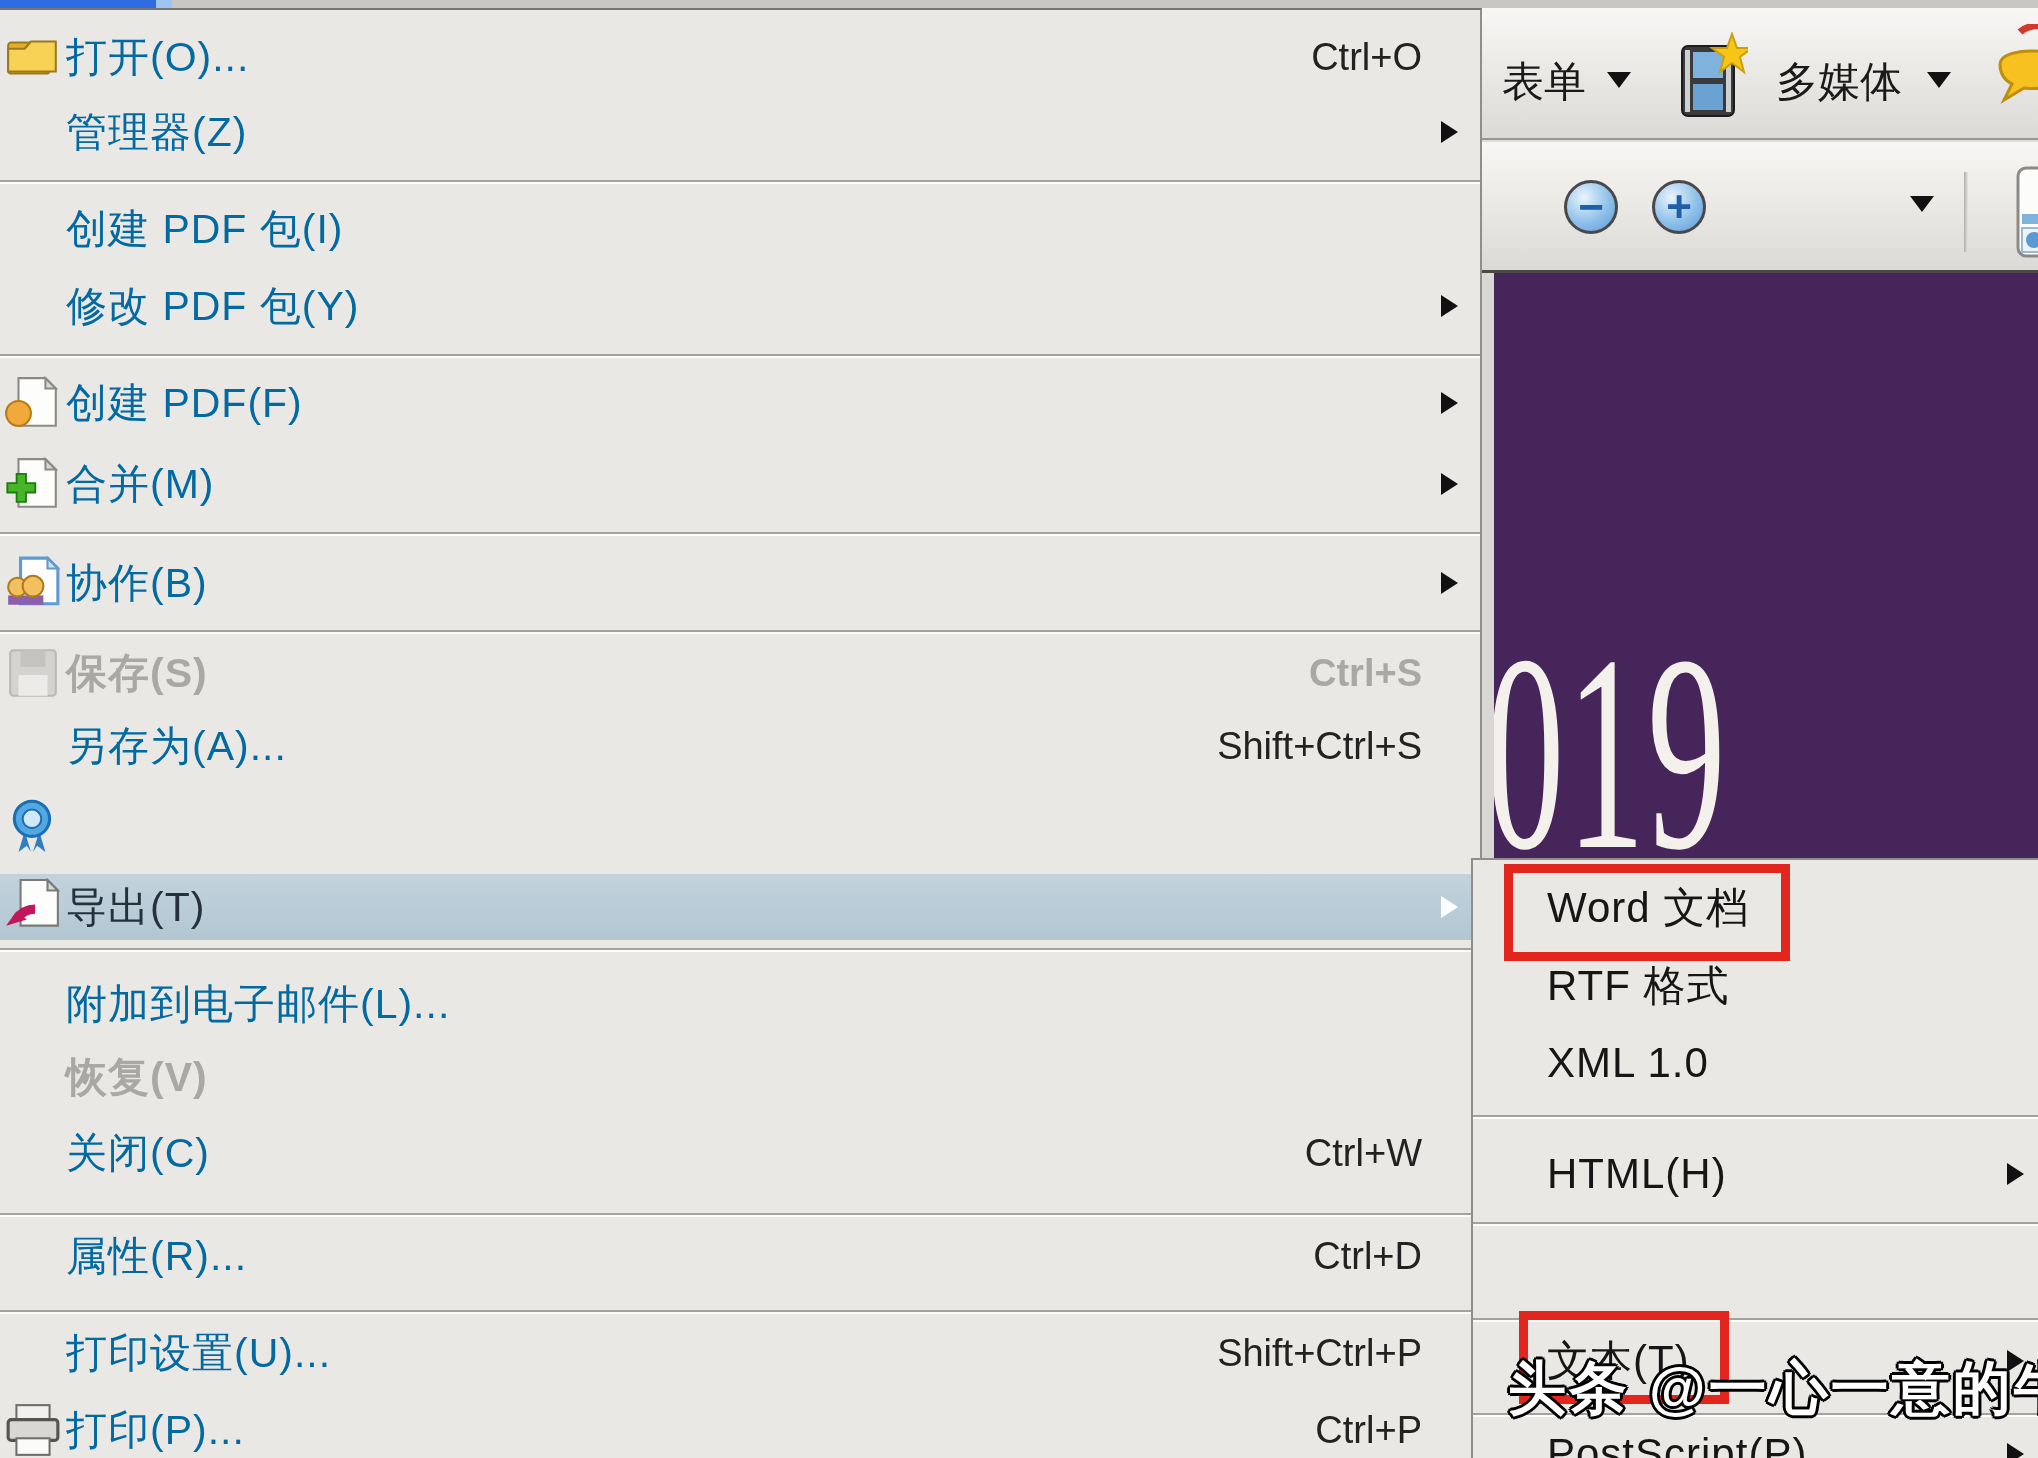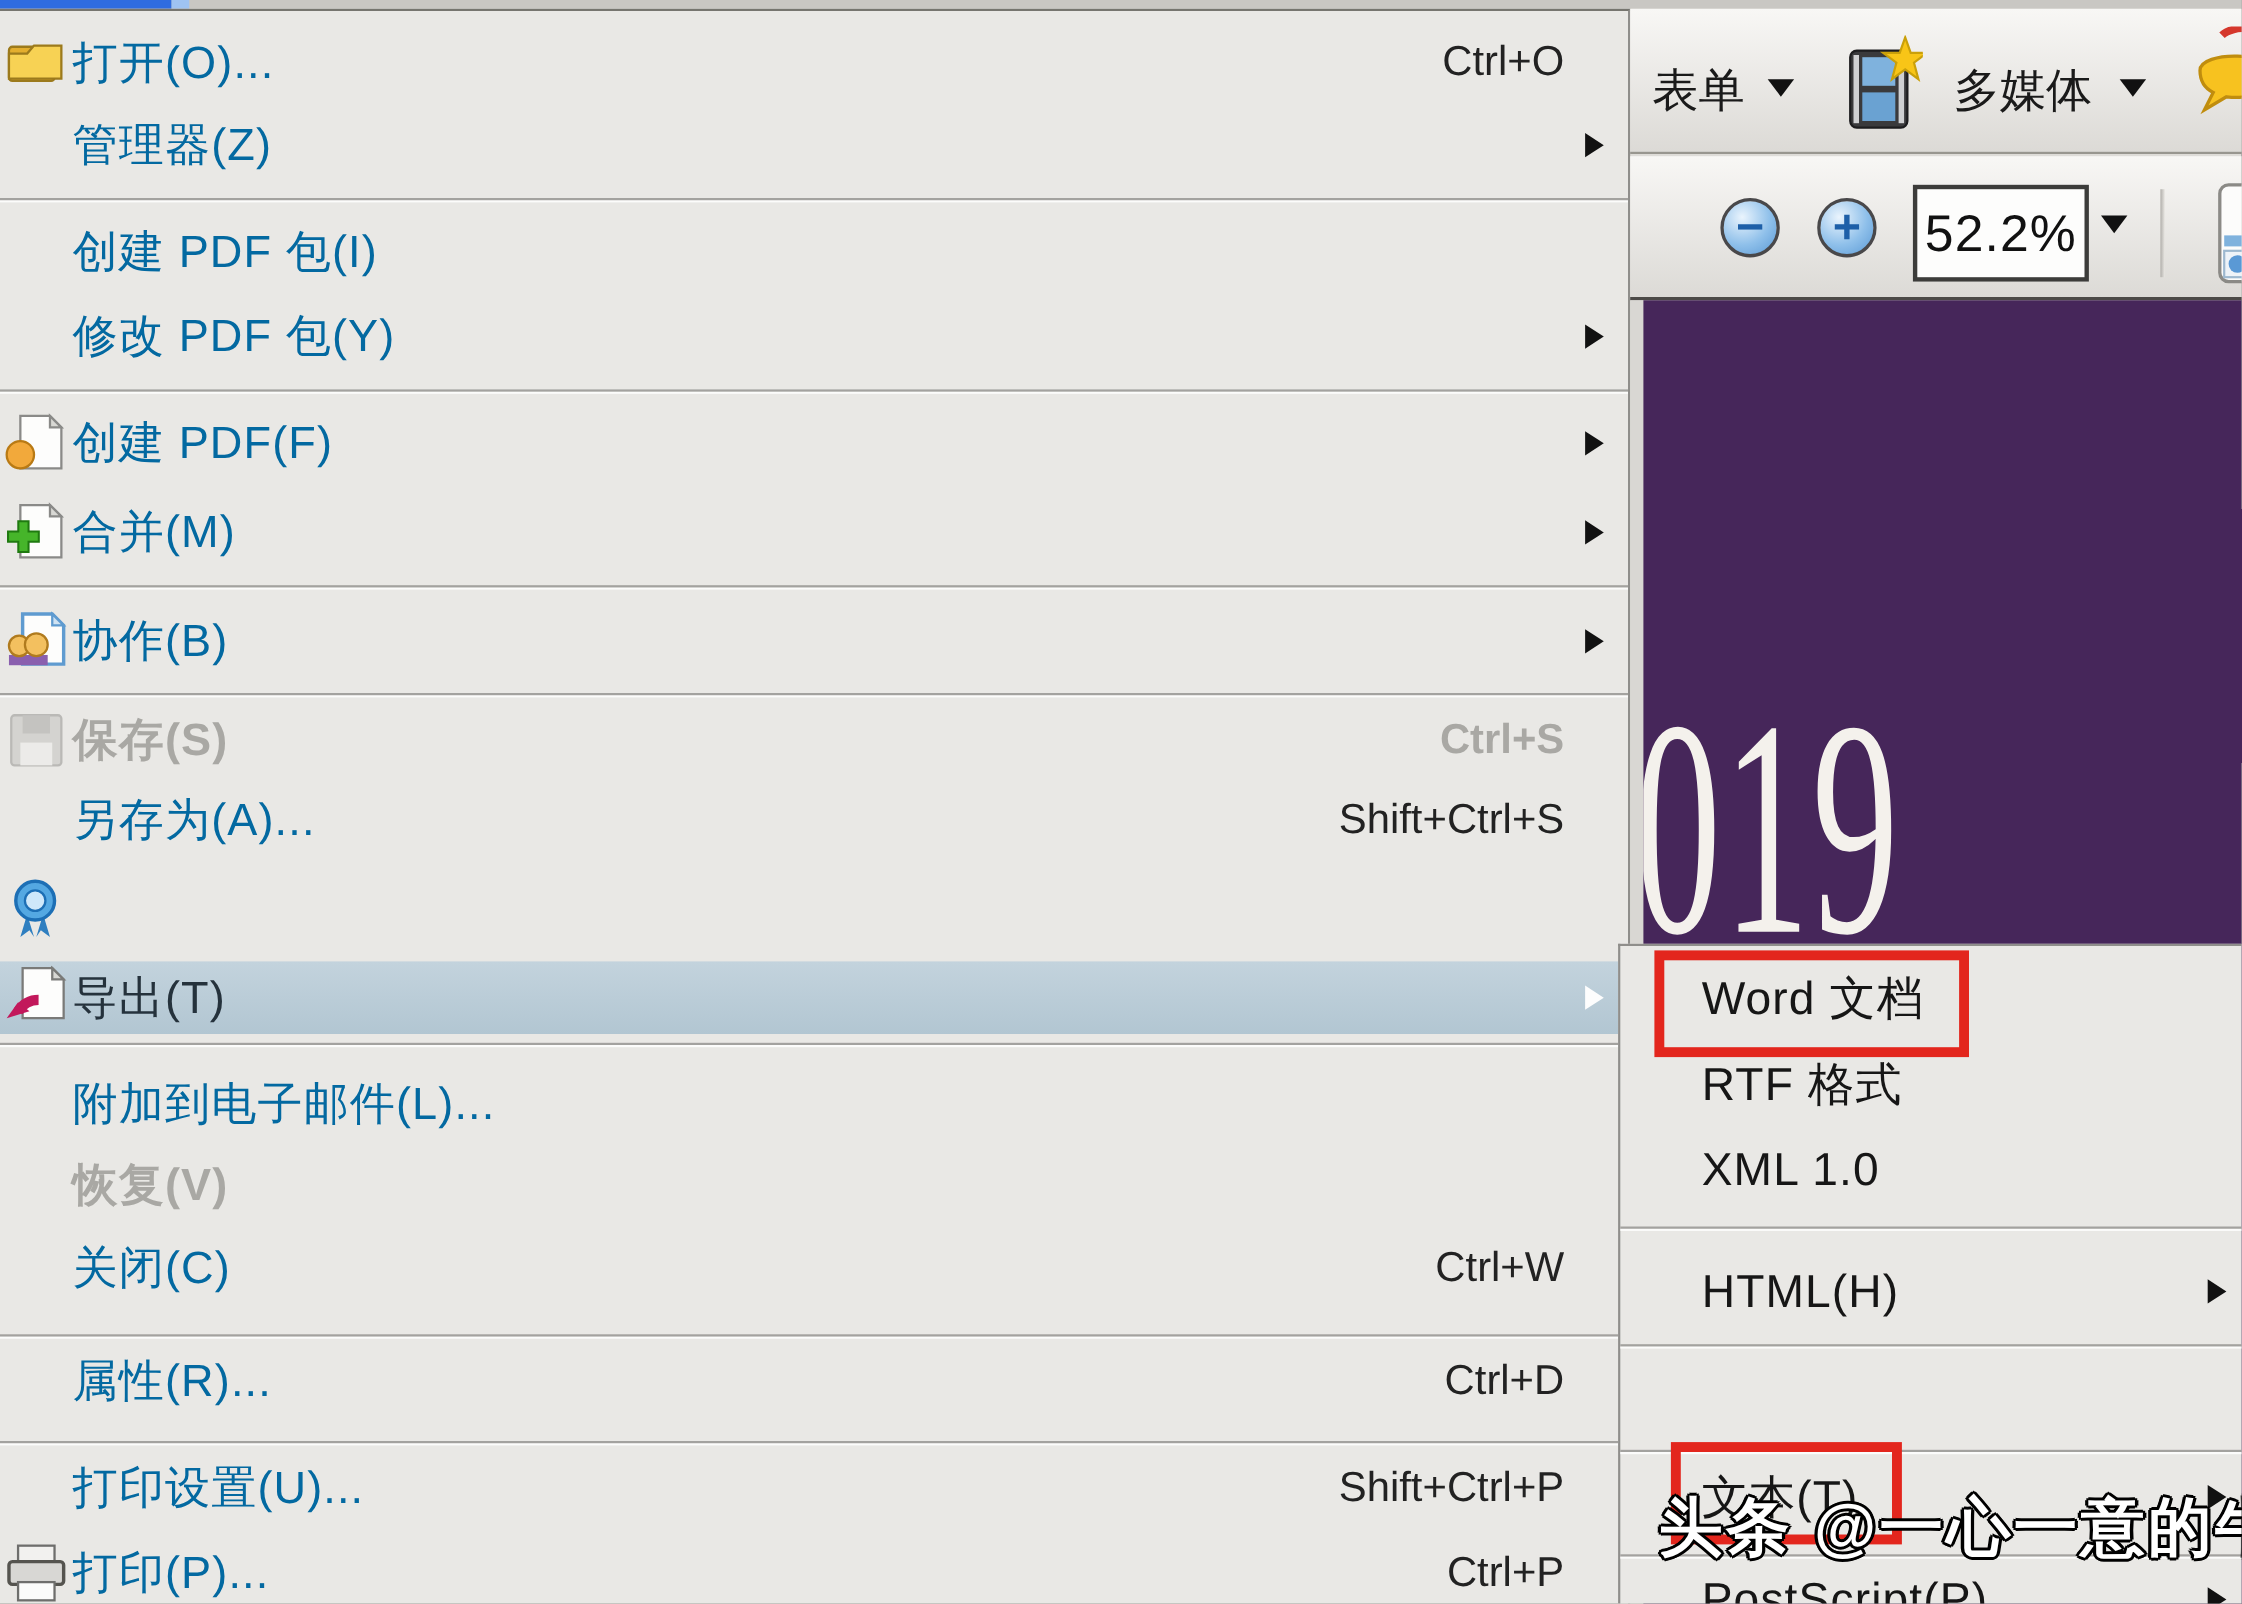--- a/index.html
+++ b/index.html
@@ -237,23 +237,20 @@
     </svg>
   </div>
 
   <div class="tb tb2">
     <div class="roundbtn" style="left:82px;top:38px;">
       <span class="sym">−</span>
     </div>
     <div class="roundbtn" style="left:170px;top:38px;">
       <span class="sym">+</span>
     </div>
-    <div class="zoombox">
-      <span>52.2%</span>
-    </div>
     <span class="caret" style="left:428px;top:54px;"></span>
     <div class="vsep" style="left:482px;top:30px;height:80px;"></div>
     <svg style="position:absolute;left:534px;top:24px;" width="70" height="94" viewBox="0 0 70 94">
       <rect x="2" y="2" width="66" height="88" rx="8" fill="#fcfcfb" stroke="#8b8a86" stroke-width="3"></rect>
       <rect x="6" y="48" width="58" height="10" fill="#7fb2dd"></rect>
       <rect x="6" y="62" width="58" height="24" fill="#eef3f8" stroke="#9db8cf" stroke-width="2"></rect>
       <circle cx="18" cy="74" r="8" fill="#5a99d5"></circle>
     </svg>
   </div>
 

